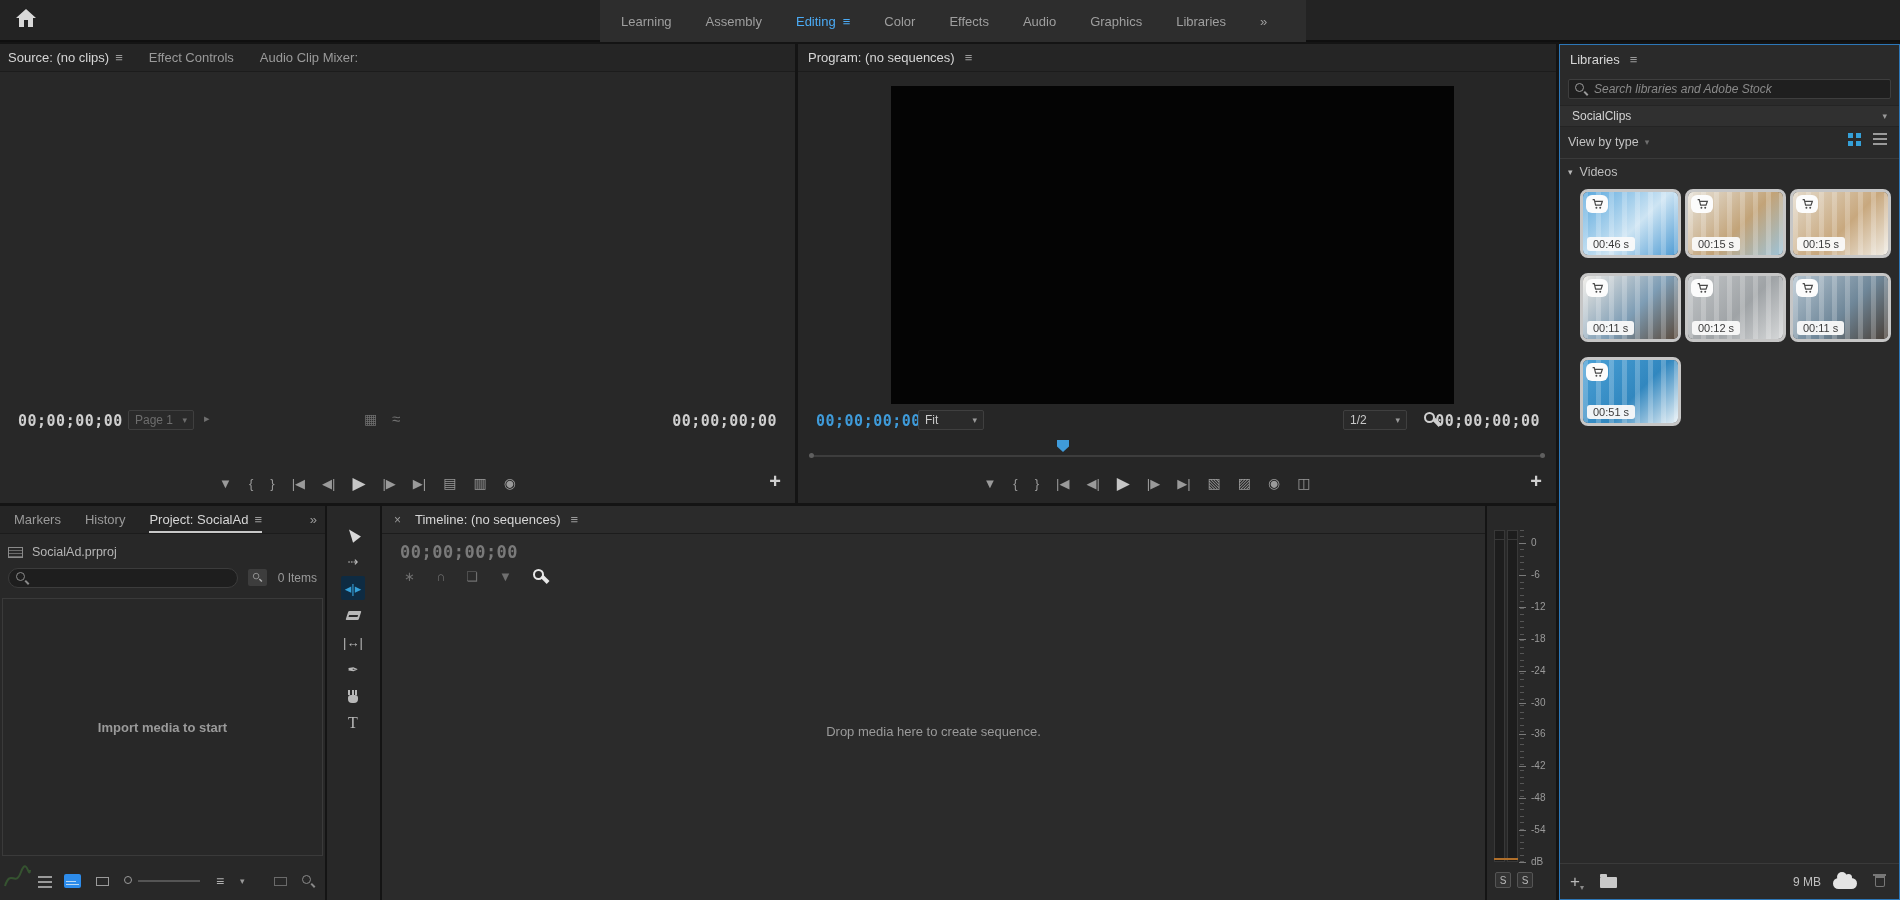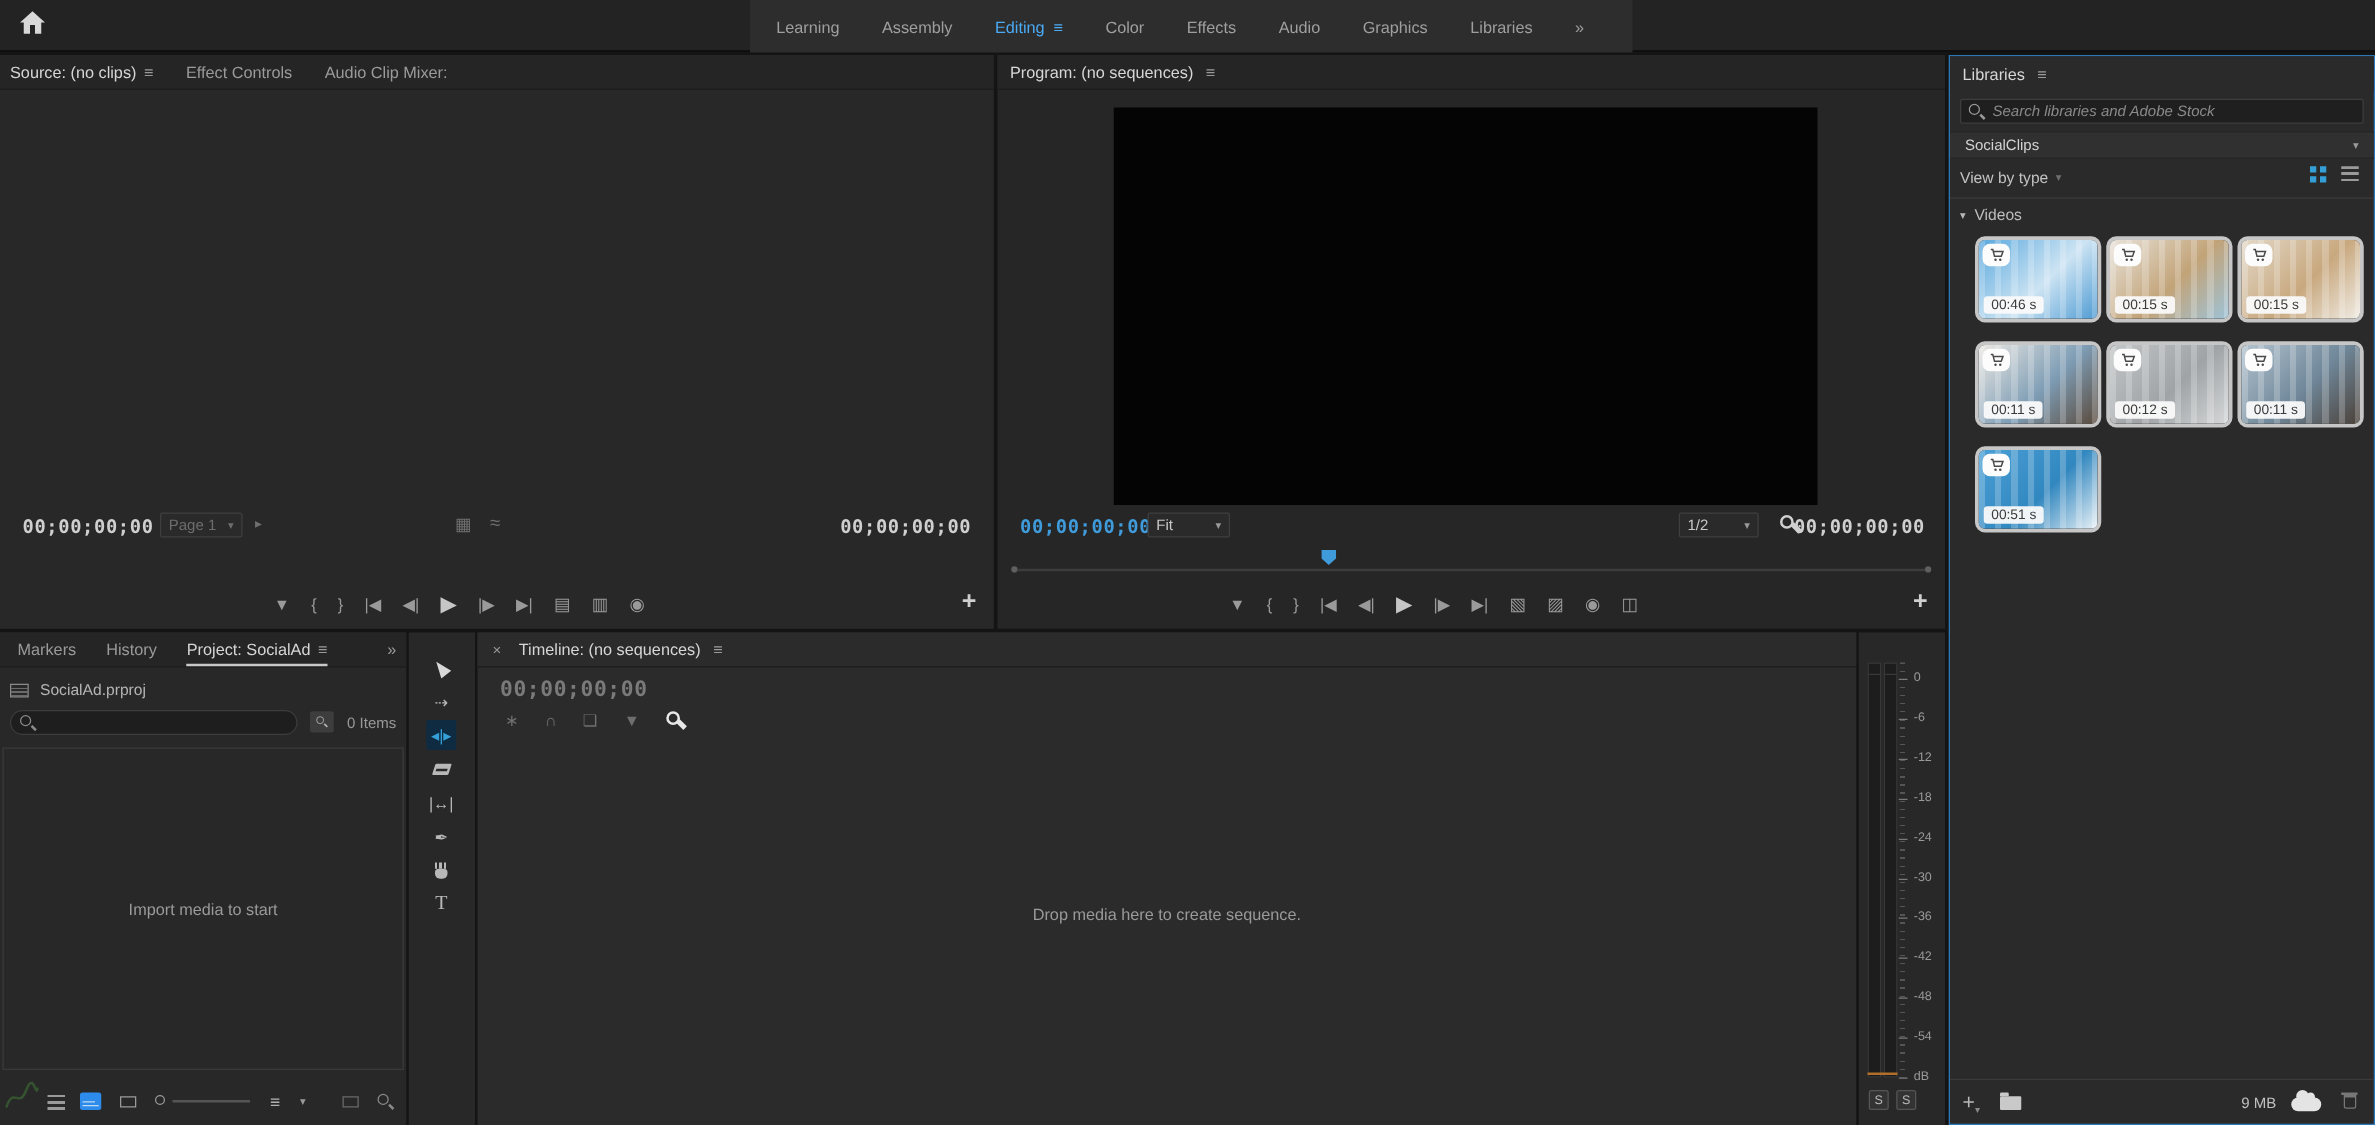--- a/index.html
+++ b/index.html
@@ -345,21 +345,21 @@
   <div id="proj-search">
     <span class="shape shape-magnifier" style="color:#8a8a8a;"></span>
     <input style="">
   </div>
   <span style="position:absolute;left:248px;top:63px;width:19px;height:17px;background:#3d3d3d;border-radius:2px;
         display:flex;align-items:center;justify-content:center;">
      <span class="shape shape-magnifier" style="color:#b0b0b0;transform:scale(.7);"></span>
     </span>
   <span style="position:absolute;right:8px;top:65px;font-size:12px;color:#9a9a9a;">0 Items</span>
   <div id="bin-area">
-    <span style="font-size:13px;color:#9a9a9a;">Import media to start</span>
+    <span style="font-size:13px;color:#9a9a9a;font-weight:bold;">Import media to start</span>
   </div>
   <svg width="30" height="26" style="position:absolute;left:2px;top:358px;opacity:.65;">
     <path d="M3 22 C9 4, 13 24, 19 8 S 27 16, 28 6" stroke="#3d6b35" stroke-width="2" fill="none"></path>
     </svg>
   <span class="shape shape-list" style="position:absolute;left:38px;top:370px;color:#9a9a9a;"></span>
   <span style="position:absolute;left:64px;top:368px;width:17px;height:14px;background:#2d8ceb;border-radius:2px;">
     <span style="position:absolute;left:2px;right:2px;bottom:3px;height:1.5px;background:#bcd9f2;"></span>
     <span style="position:absolute;left:2px;right:5px;bottom:6px;height:1.5px;background:#bcd9f2;"></span>
     </span>
   <span class="shape shape-stack" style="position:absolute;left:96px;top:371px;color:#9a9a9a;"></span>

